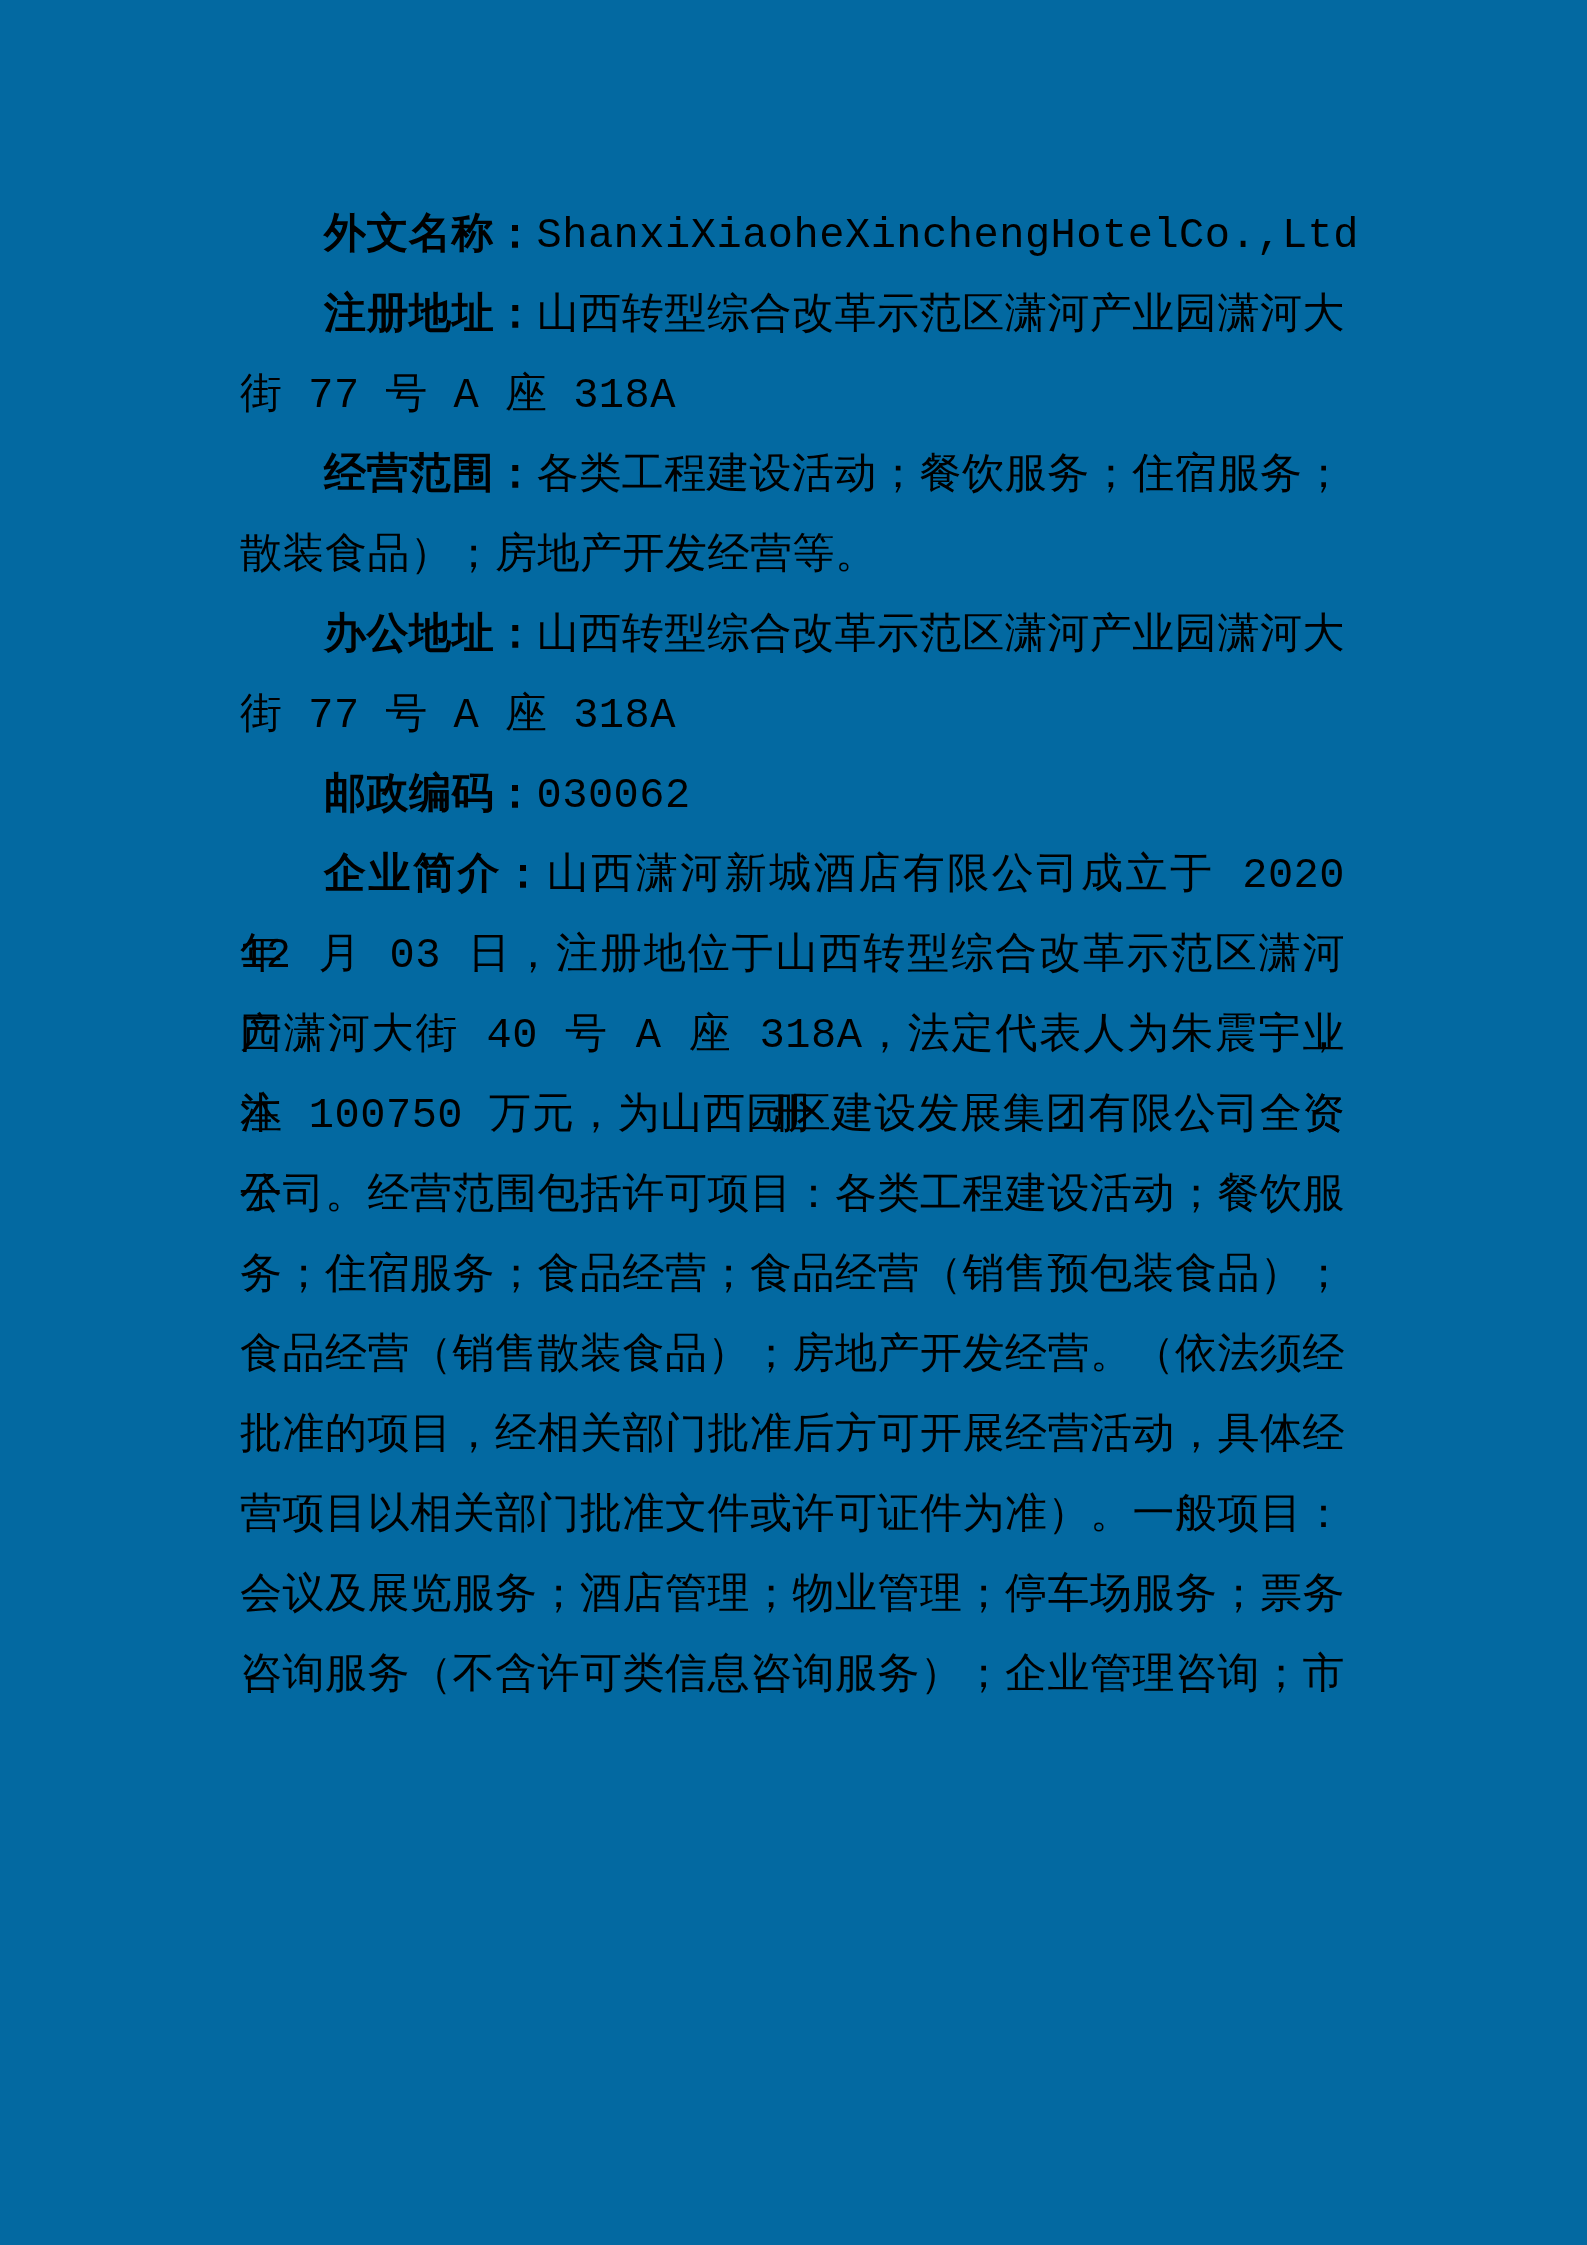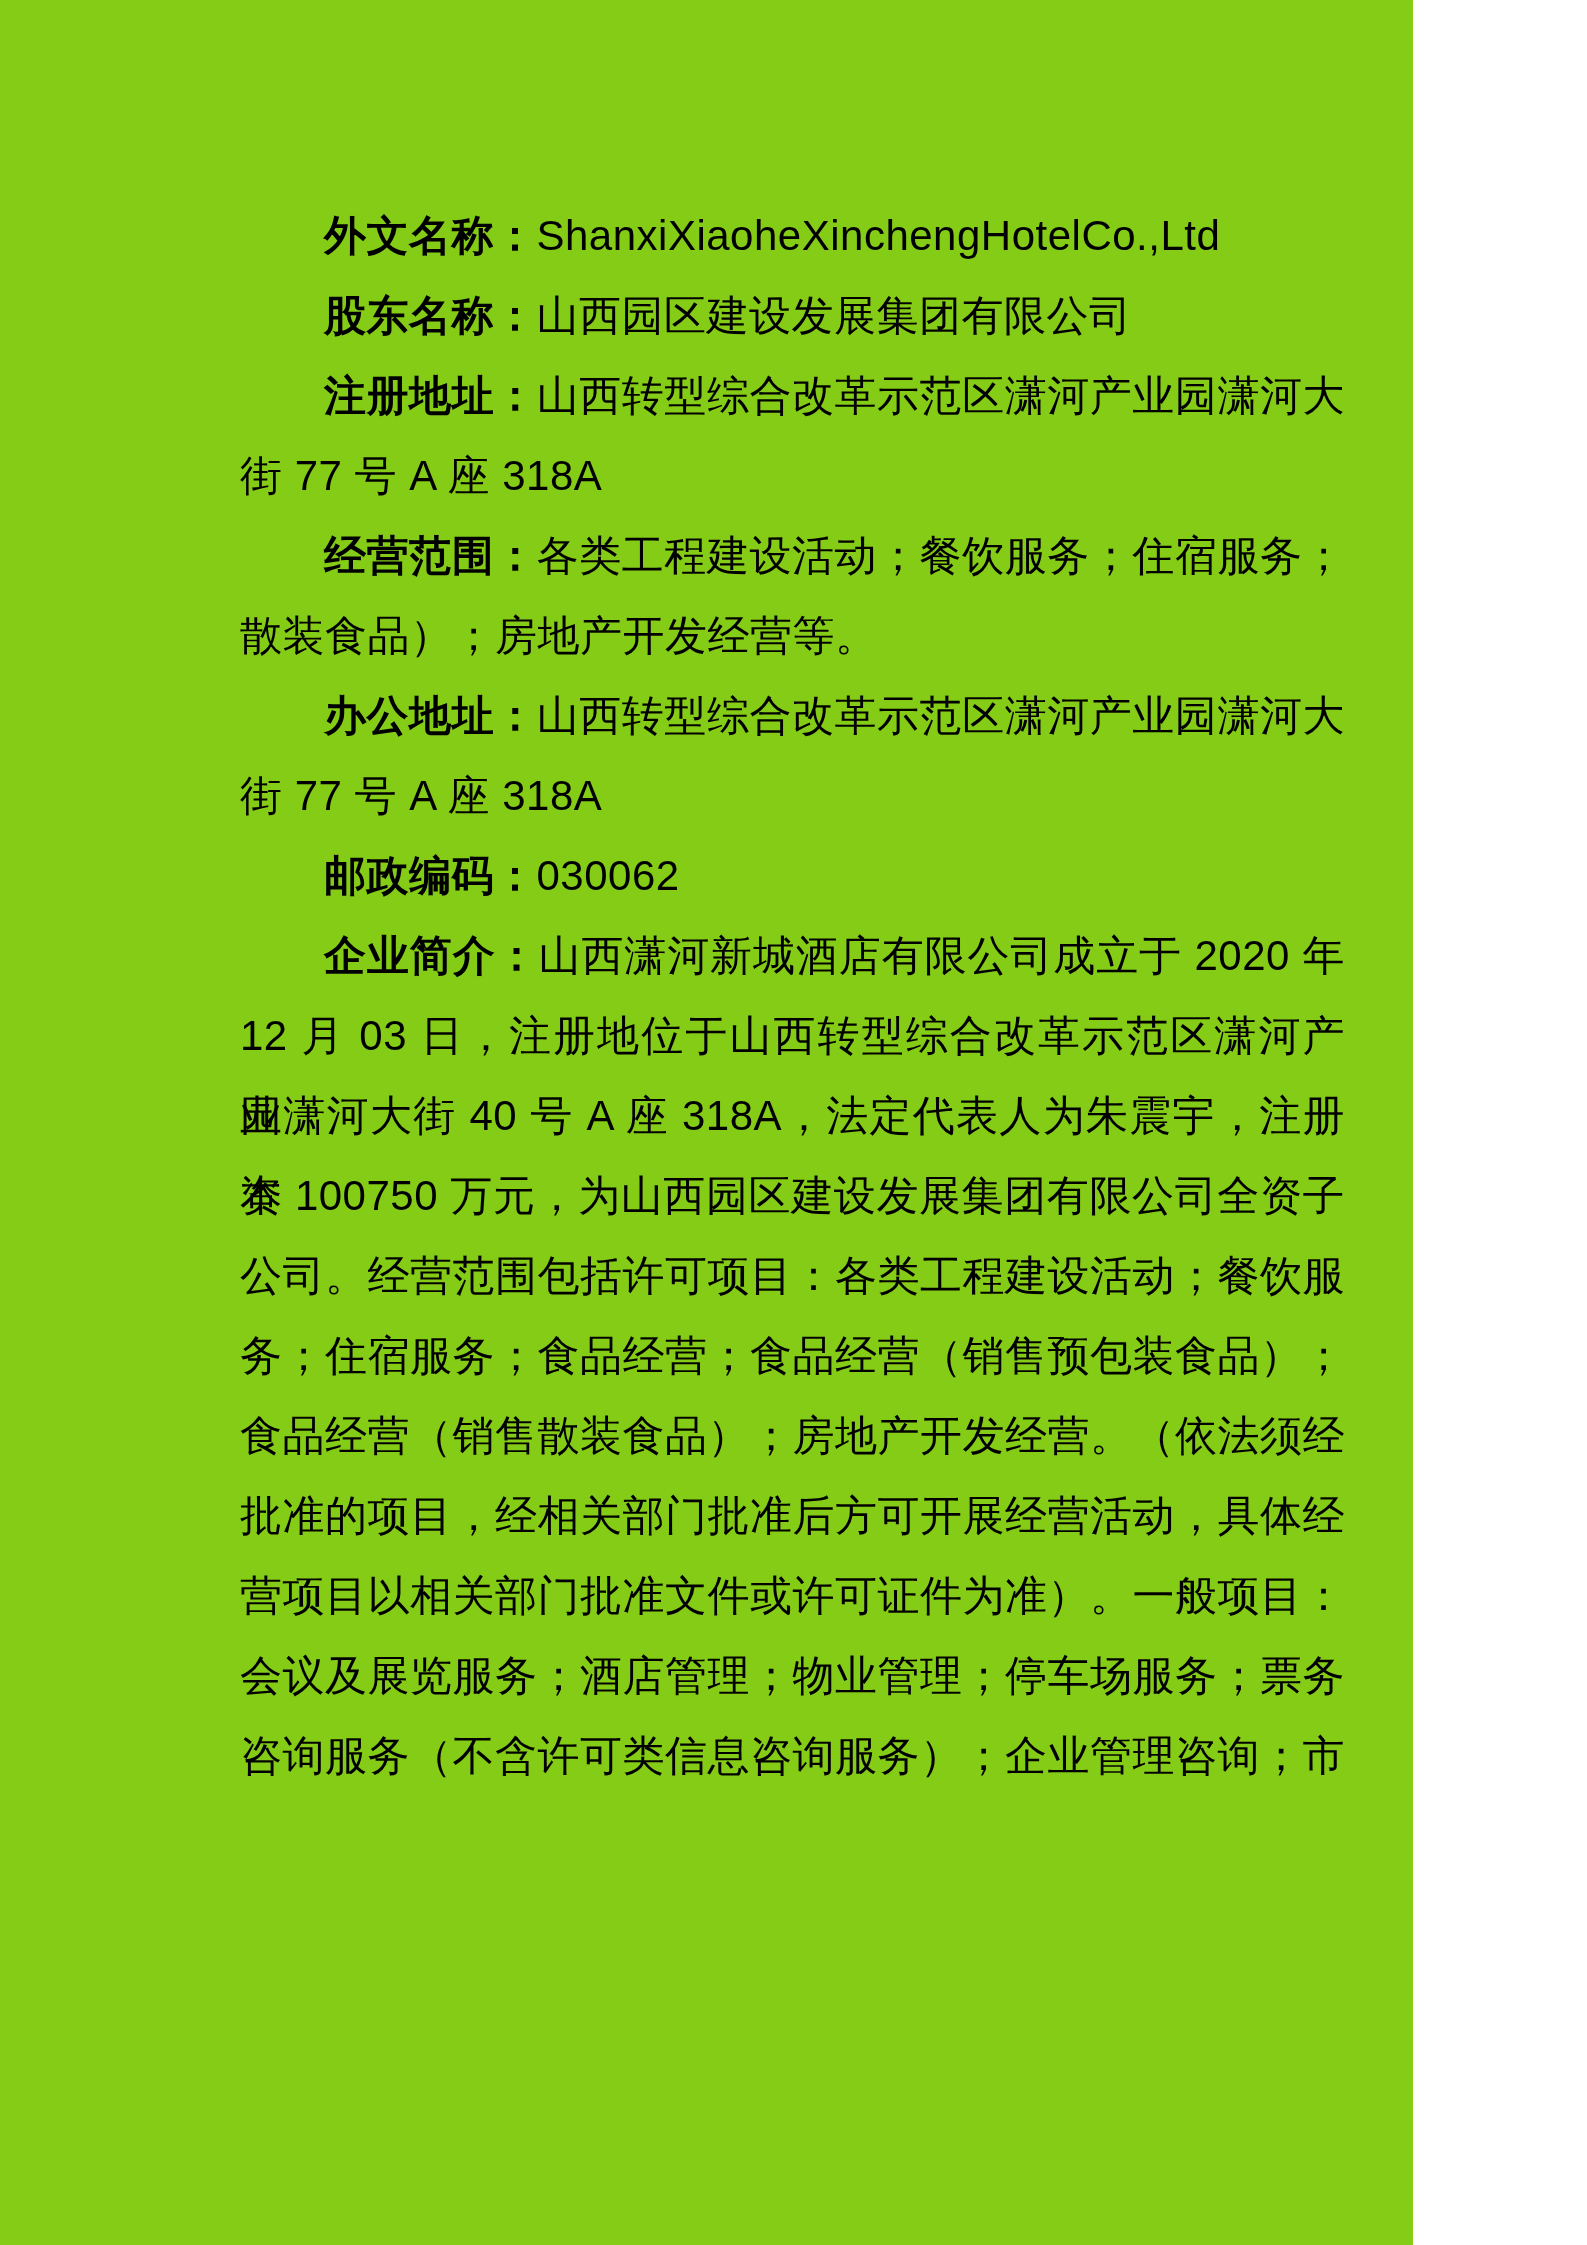--- a/index.html
+++ b/index.html
@@ -2,25 +2,25 @@
 <html><head>
 <meta charset="utf-8">
 <style>
   html, body {
     margin: 0;
     padding: 0;
     background: #ffffff;
   }
   .doc-page {
     position: relative;
-    width: 1413px;
+    width: 1587px;
     height: 2245px;
-    background: #84cc16;
+    background: #0369a1;
     overflow: hidden;
-    font-family: Liberation Sans, sans-serif;
+    font-family: Liberation Mono, monospace;
     color: #000000;
   }
   .doc-body {
     position: absolute;
     top: 196px;
     left: 240px;
     width: 1105px;
   }
   .line {
     height: 80px;
@@ -46,21 +46,20 @@
   .field-label {
     font-weight: 700;
   }
 </style>
 </head>
 <body>
 
 <div class="doc-page">
   <div class="doc-body">
       <div class="line indent"><span class="field-label">外文名称：</span><span>ShanxiXiaoheXinchengHotelCo.,Ltd</span></div>
-      <div class="line indent"><span class="field-label">股东名称：</span><span>山西园区建设发展集团有限公司</span></div>
       <div class="line indent justify"><span class="field-label">注册地址：</span><span>山西转型综合改革示范区潇河产业园潇河大</span></div>
       <div class="line"><span>街 77 号 A 座 318A</span></div>
       <div class="line indent justify"><span class="field-label">经营范围：</span><span>各类工程建设活动；餐饮服务；住宿服务；</span></div>
       <div class="line"><span>散装食品）；房地产开发经营等。</span></div>
       <div class="line indent justify"><span class="field-label">办公地址：</span><span>山西转型综合改革示范区潇河产业园潇河大</span></div>
       <div class="line"><span>街 77 号 A 座 318A</span></div>
       <div class="line indent"><span class="field-label">邮政编码：</span><span>030062</span></div>
       <div class="line indent justify"><span class="field-label">企业简介：</span><span>山西潇河新城酒店有限公司成立于 2020 年</span></div>
       <div class="line justify"><span>12 月 03 日，注册地位于山西转型综合改革示范区潇河产业</span></div>
       <div class="line justify"><span>园潇河大街 40 号 A 座 318A，法定代表人为朱震宇，注册资</span></div>

